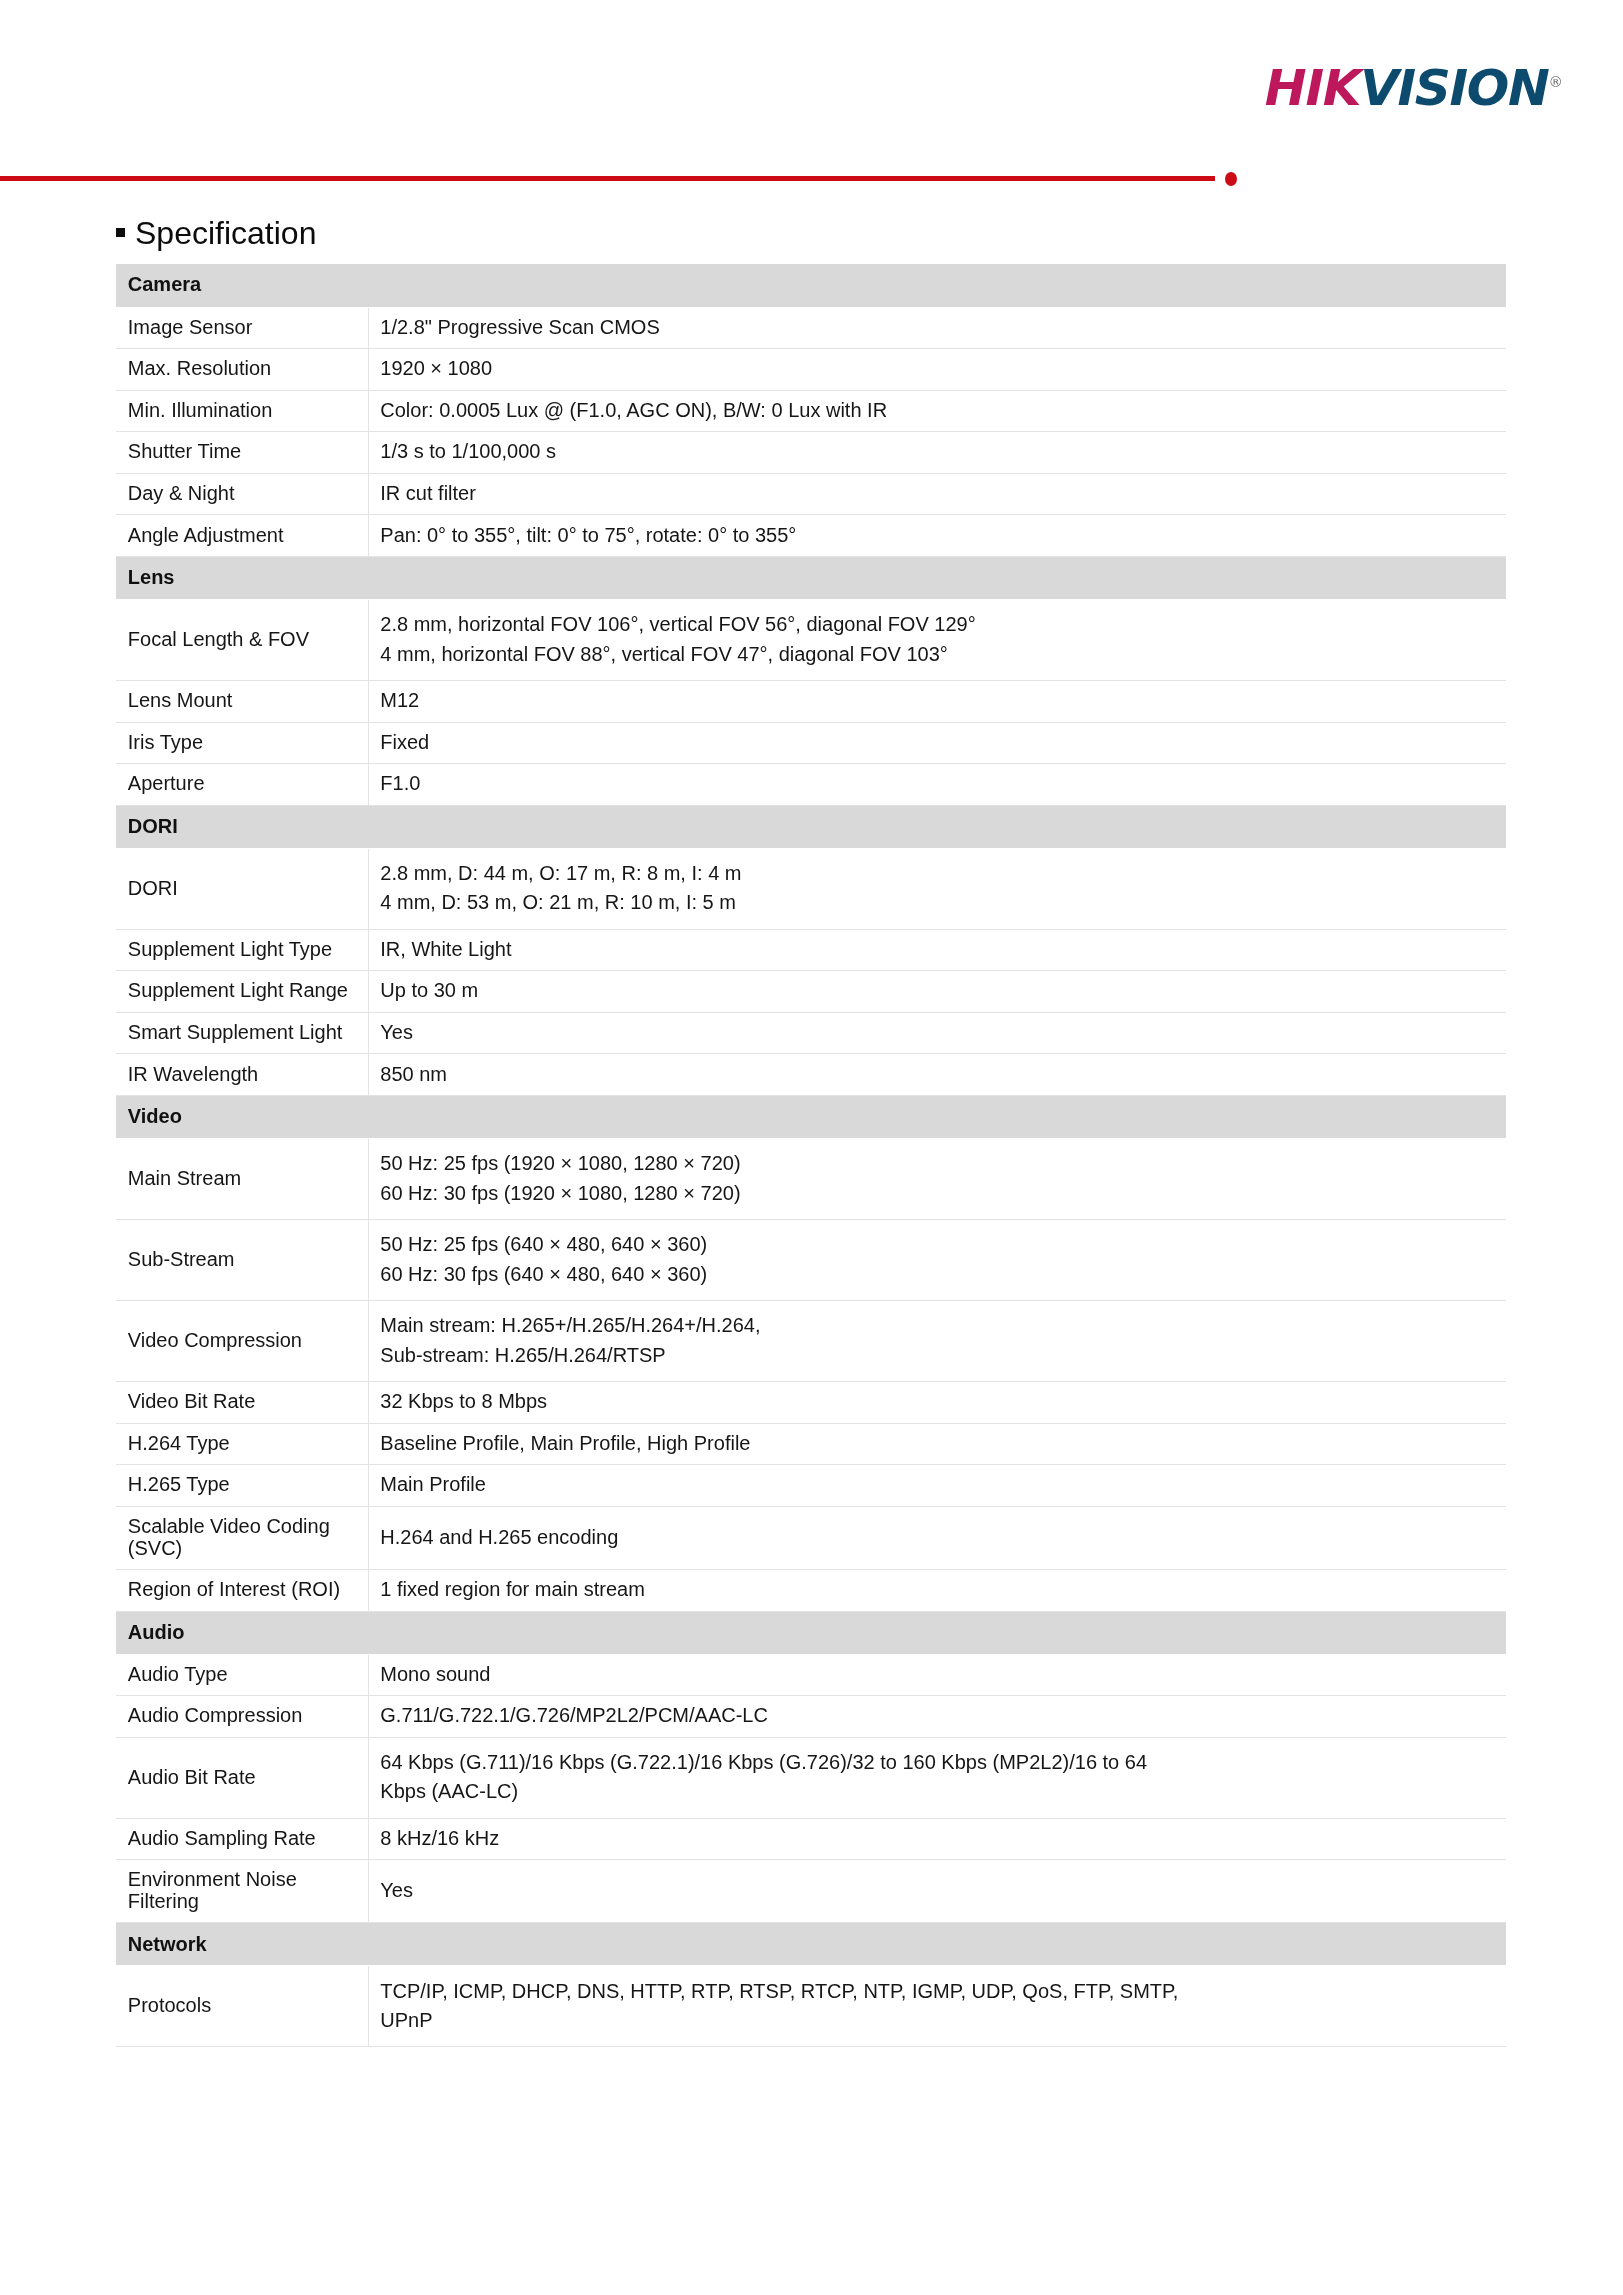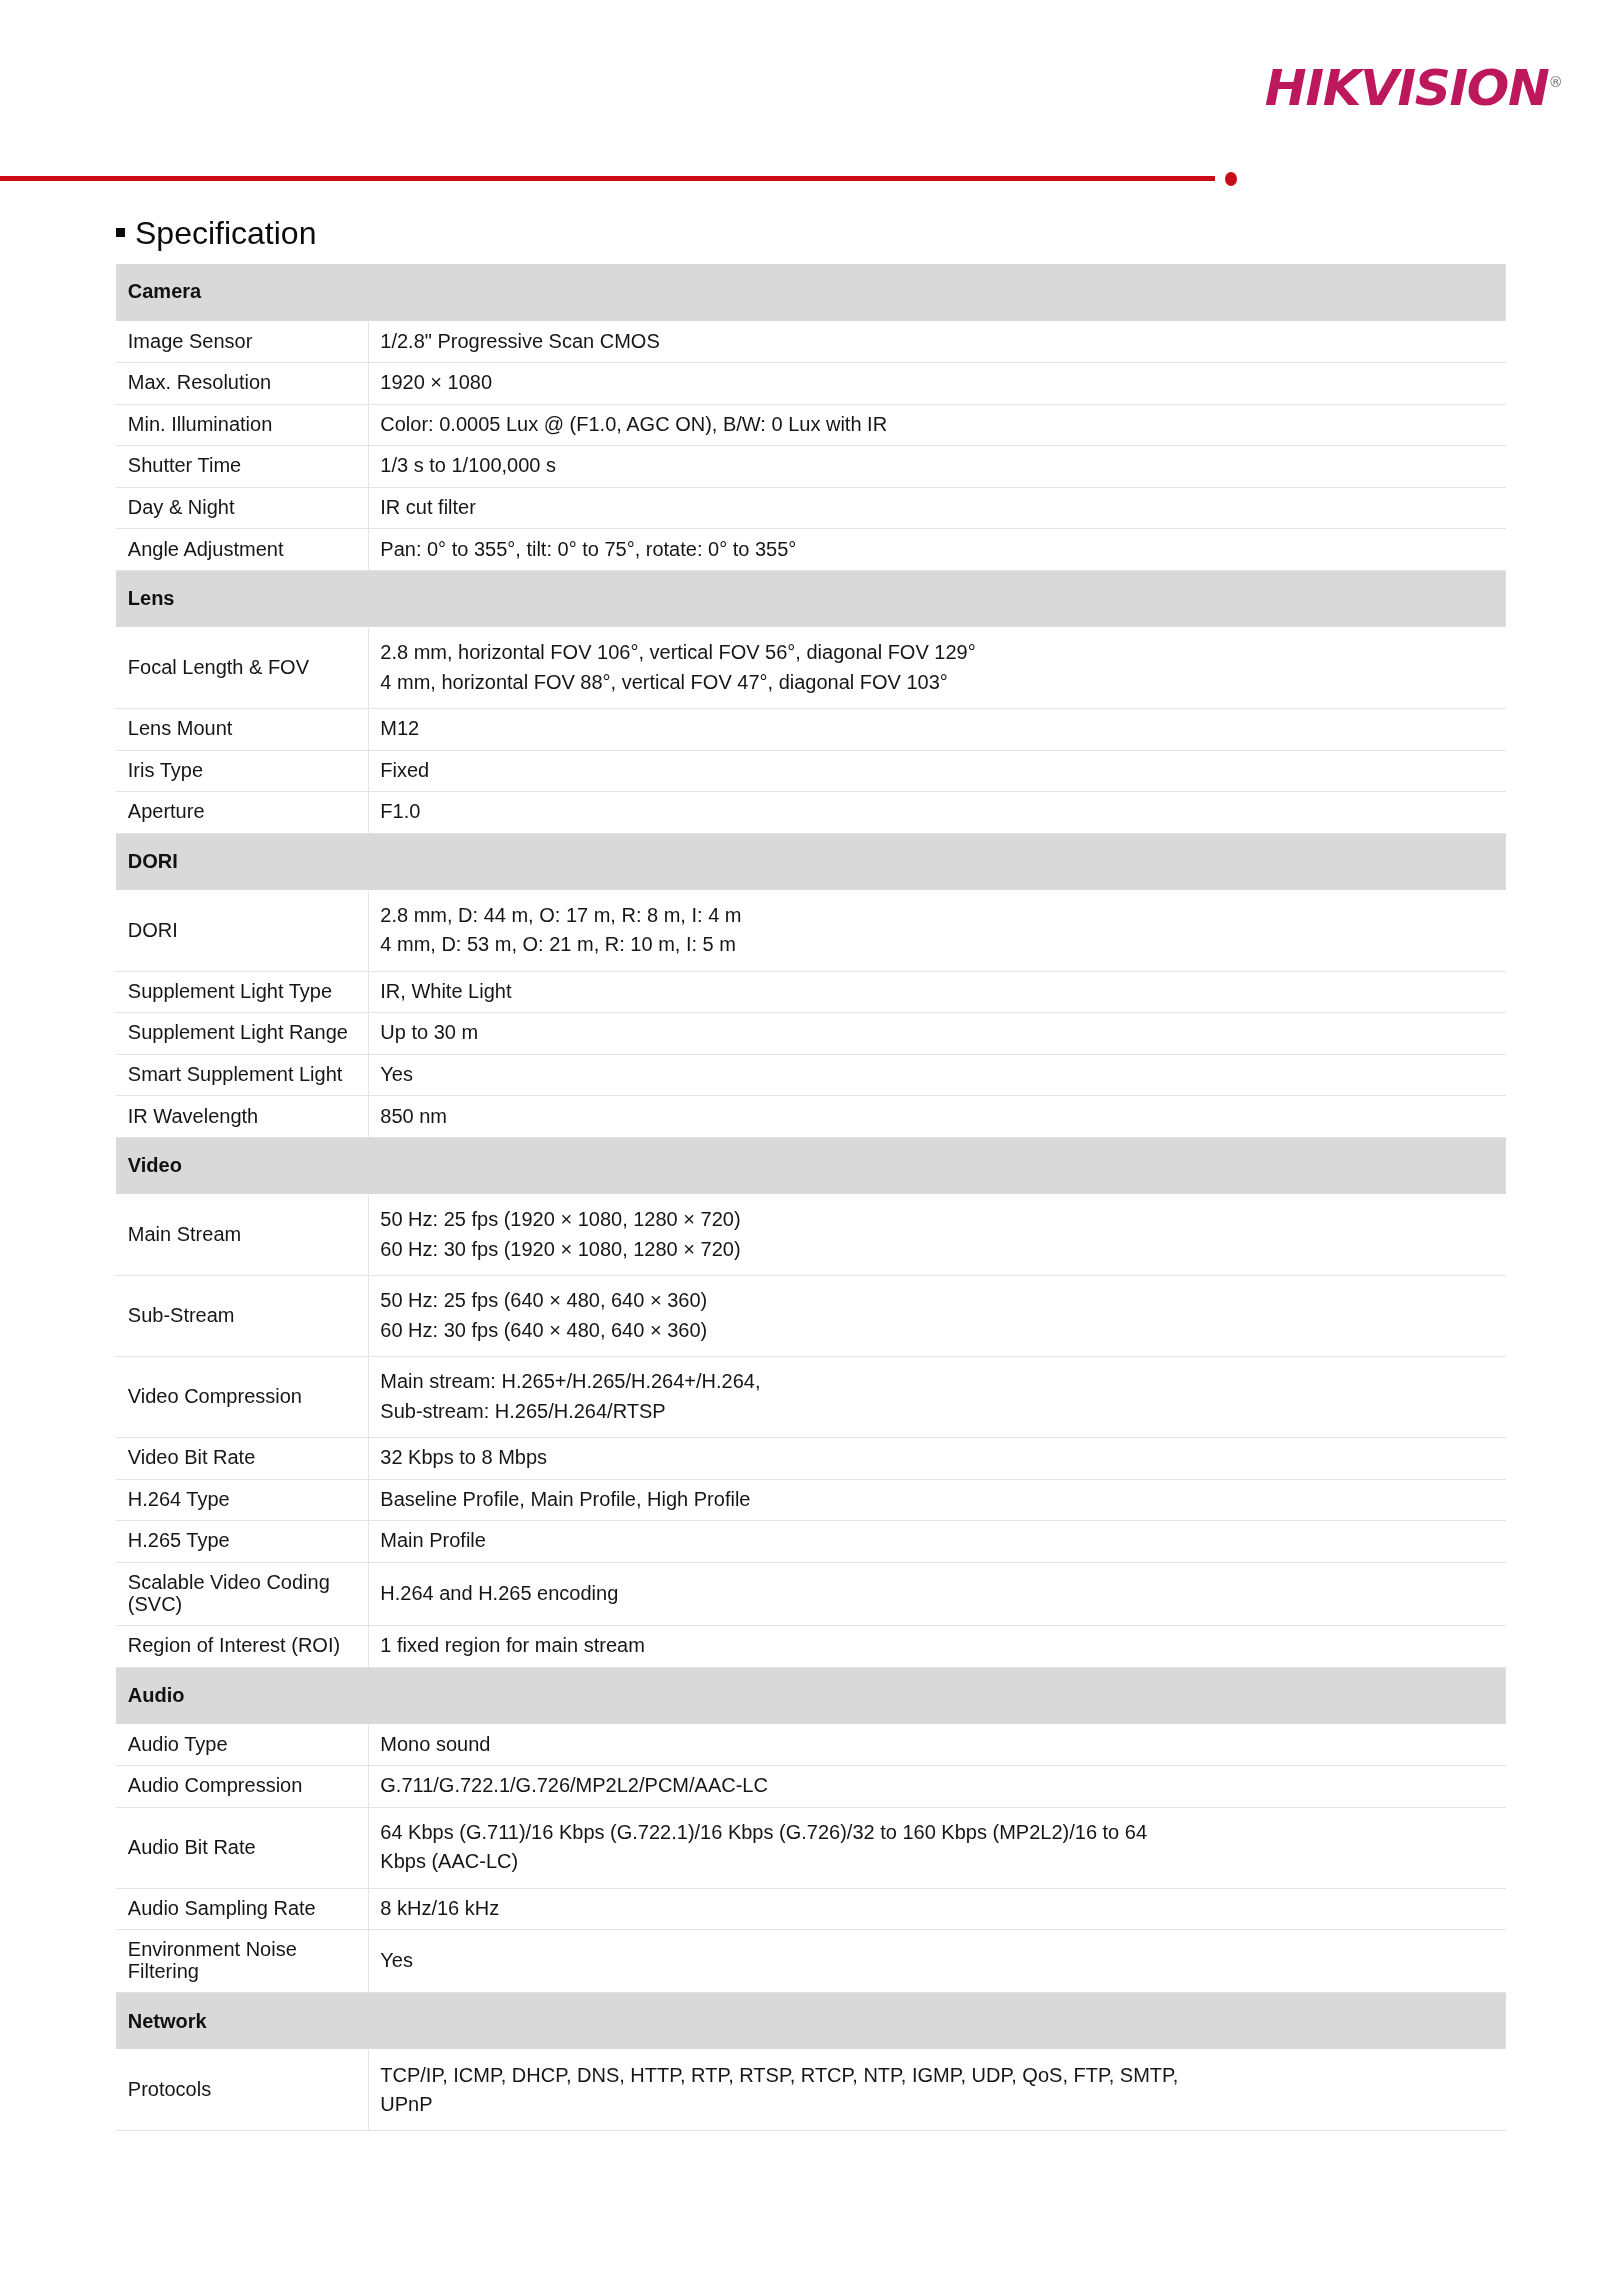--- a/index.html
+++ b/index.html
@@ -13,21 +13,21 @@
 
   
   .brand {
     position:absolute; right:60px; top:63px;
     font-family:"DejaVu Sans", sans-serif;
     font-size:50px; font-weight:bold; font-style:italic;
     letter-spacing:-1.3px; line-height:1;
     white-space:nowrap;
   }
   .brand .hik { color:#be185d; }
-  .brand .vision { color:#be185d; }
+  .brand .vision { color:#0c4a6e; }
   .brand .reg {
     font-size:14.4px; font-style:normal; font-weight:normal;
     color:#6e6e6e; vertical-align:super; letter-spacing:0;
   }
 
   .rule-wrap { position:absolute; left:0; top:171px; width:1623px; height:17px; }
   .rule-line {
     position:absolute; left:0; top:4.6px;
     width:1215px; height:5.2px; background:#cc0b16;
   }
@@ -58,21 +58,21 @@
   }
   .spec-table col.c-label { width:252px; }
   .spec-table col.c-value { width:1138px; }
 
   .spec-table tr.section-row td {
     background:#d9d9d9;
     border:none;
     border-bottom:0.7px solid #ffffff;
     font-size:20px; font-weight:bold; color:#111;
     padding:9.2px 11.8px 9.8px 11.8px;
-    height:57px;
+    height:43px;
     vertical-align:middle;
   }
 
   .spec-table tr.data-row td {
     border-bottom:0.7px solid #e3e3e3;
     font-size:20px; font-weight:normal; color:#161616;
     padding:9.2px 11.8px 9.8px 11.8px;
     vertical-align:middle;
     background:#ffffff;
     line-height:1.08;

